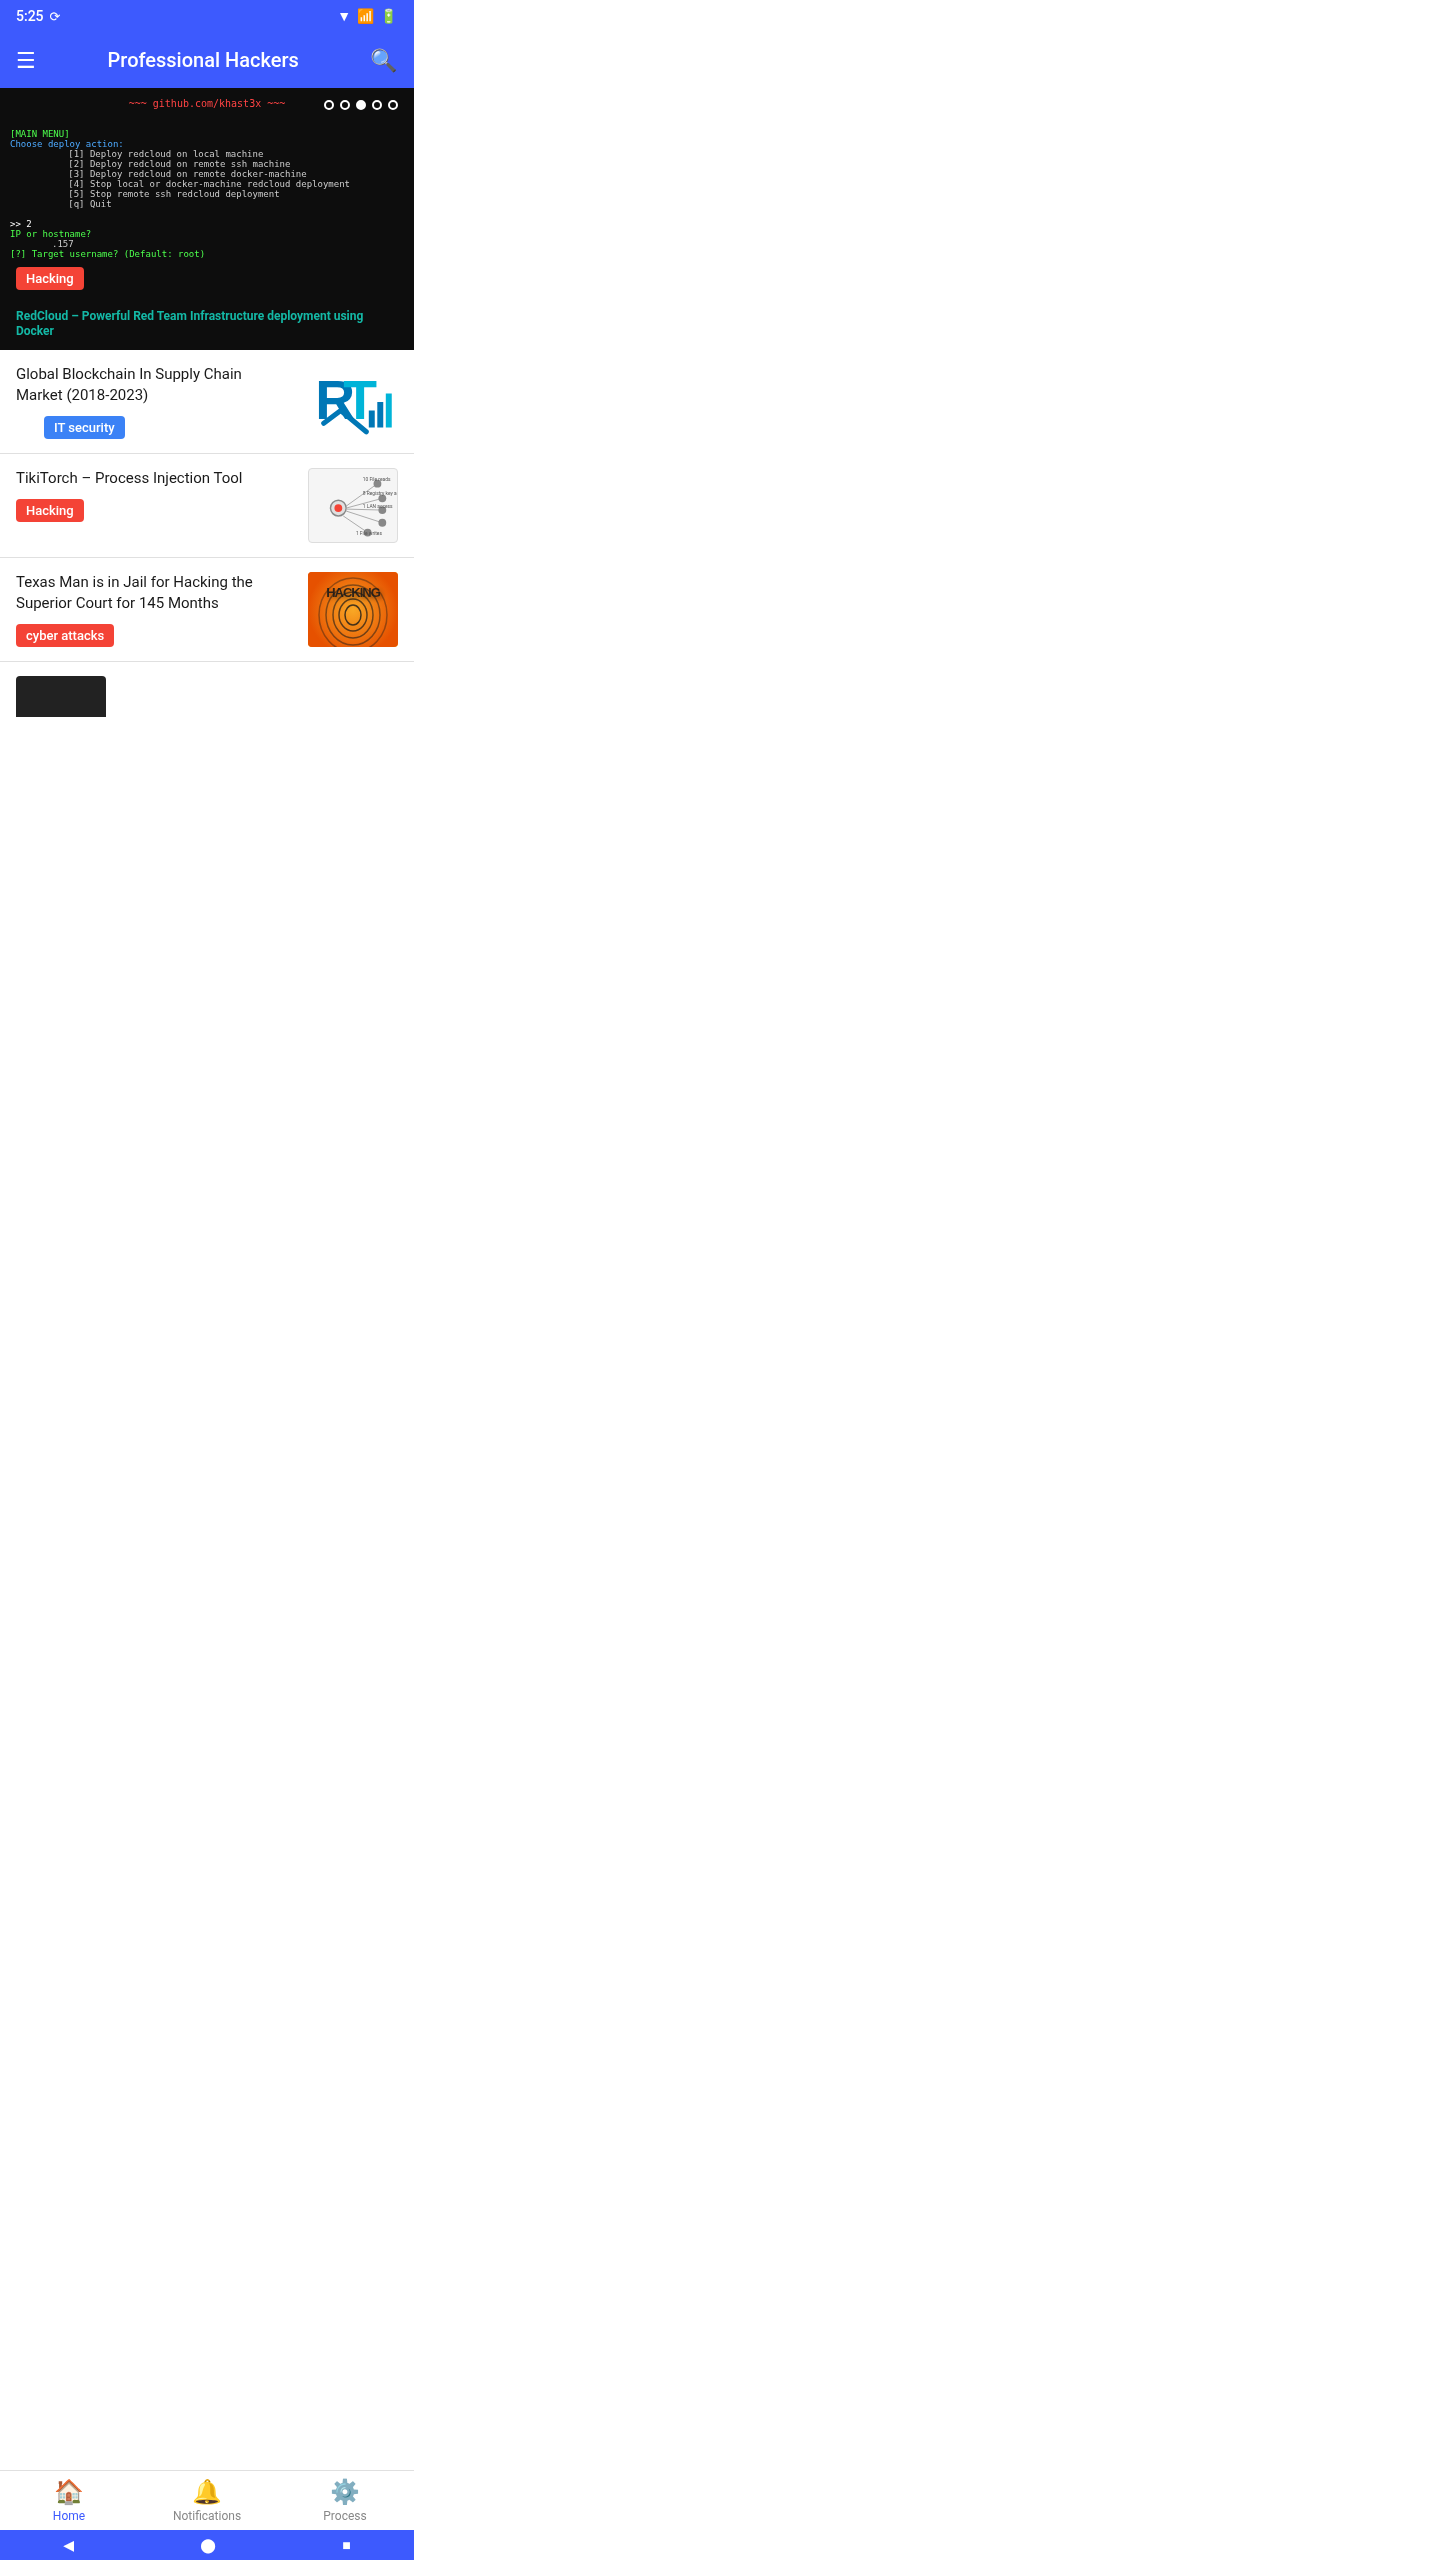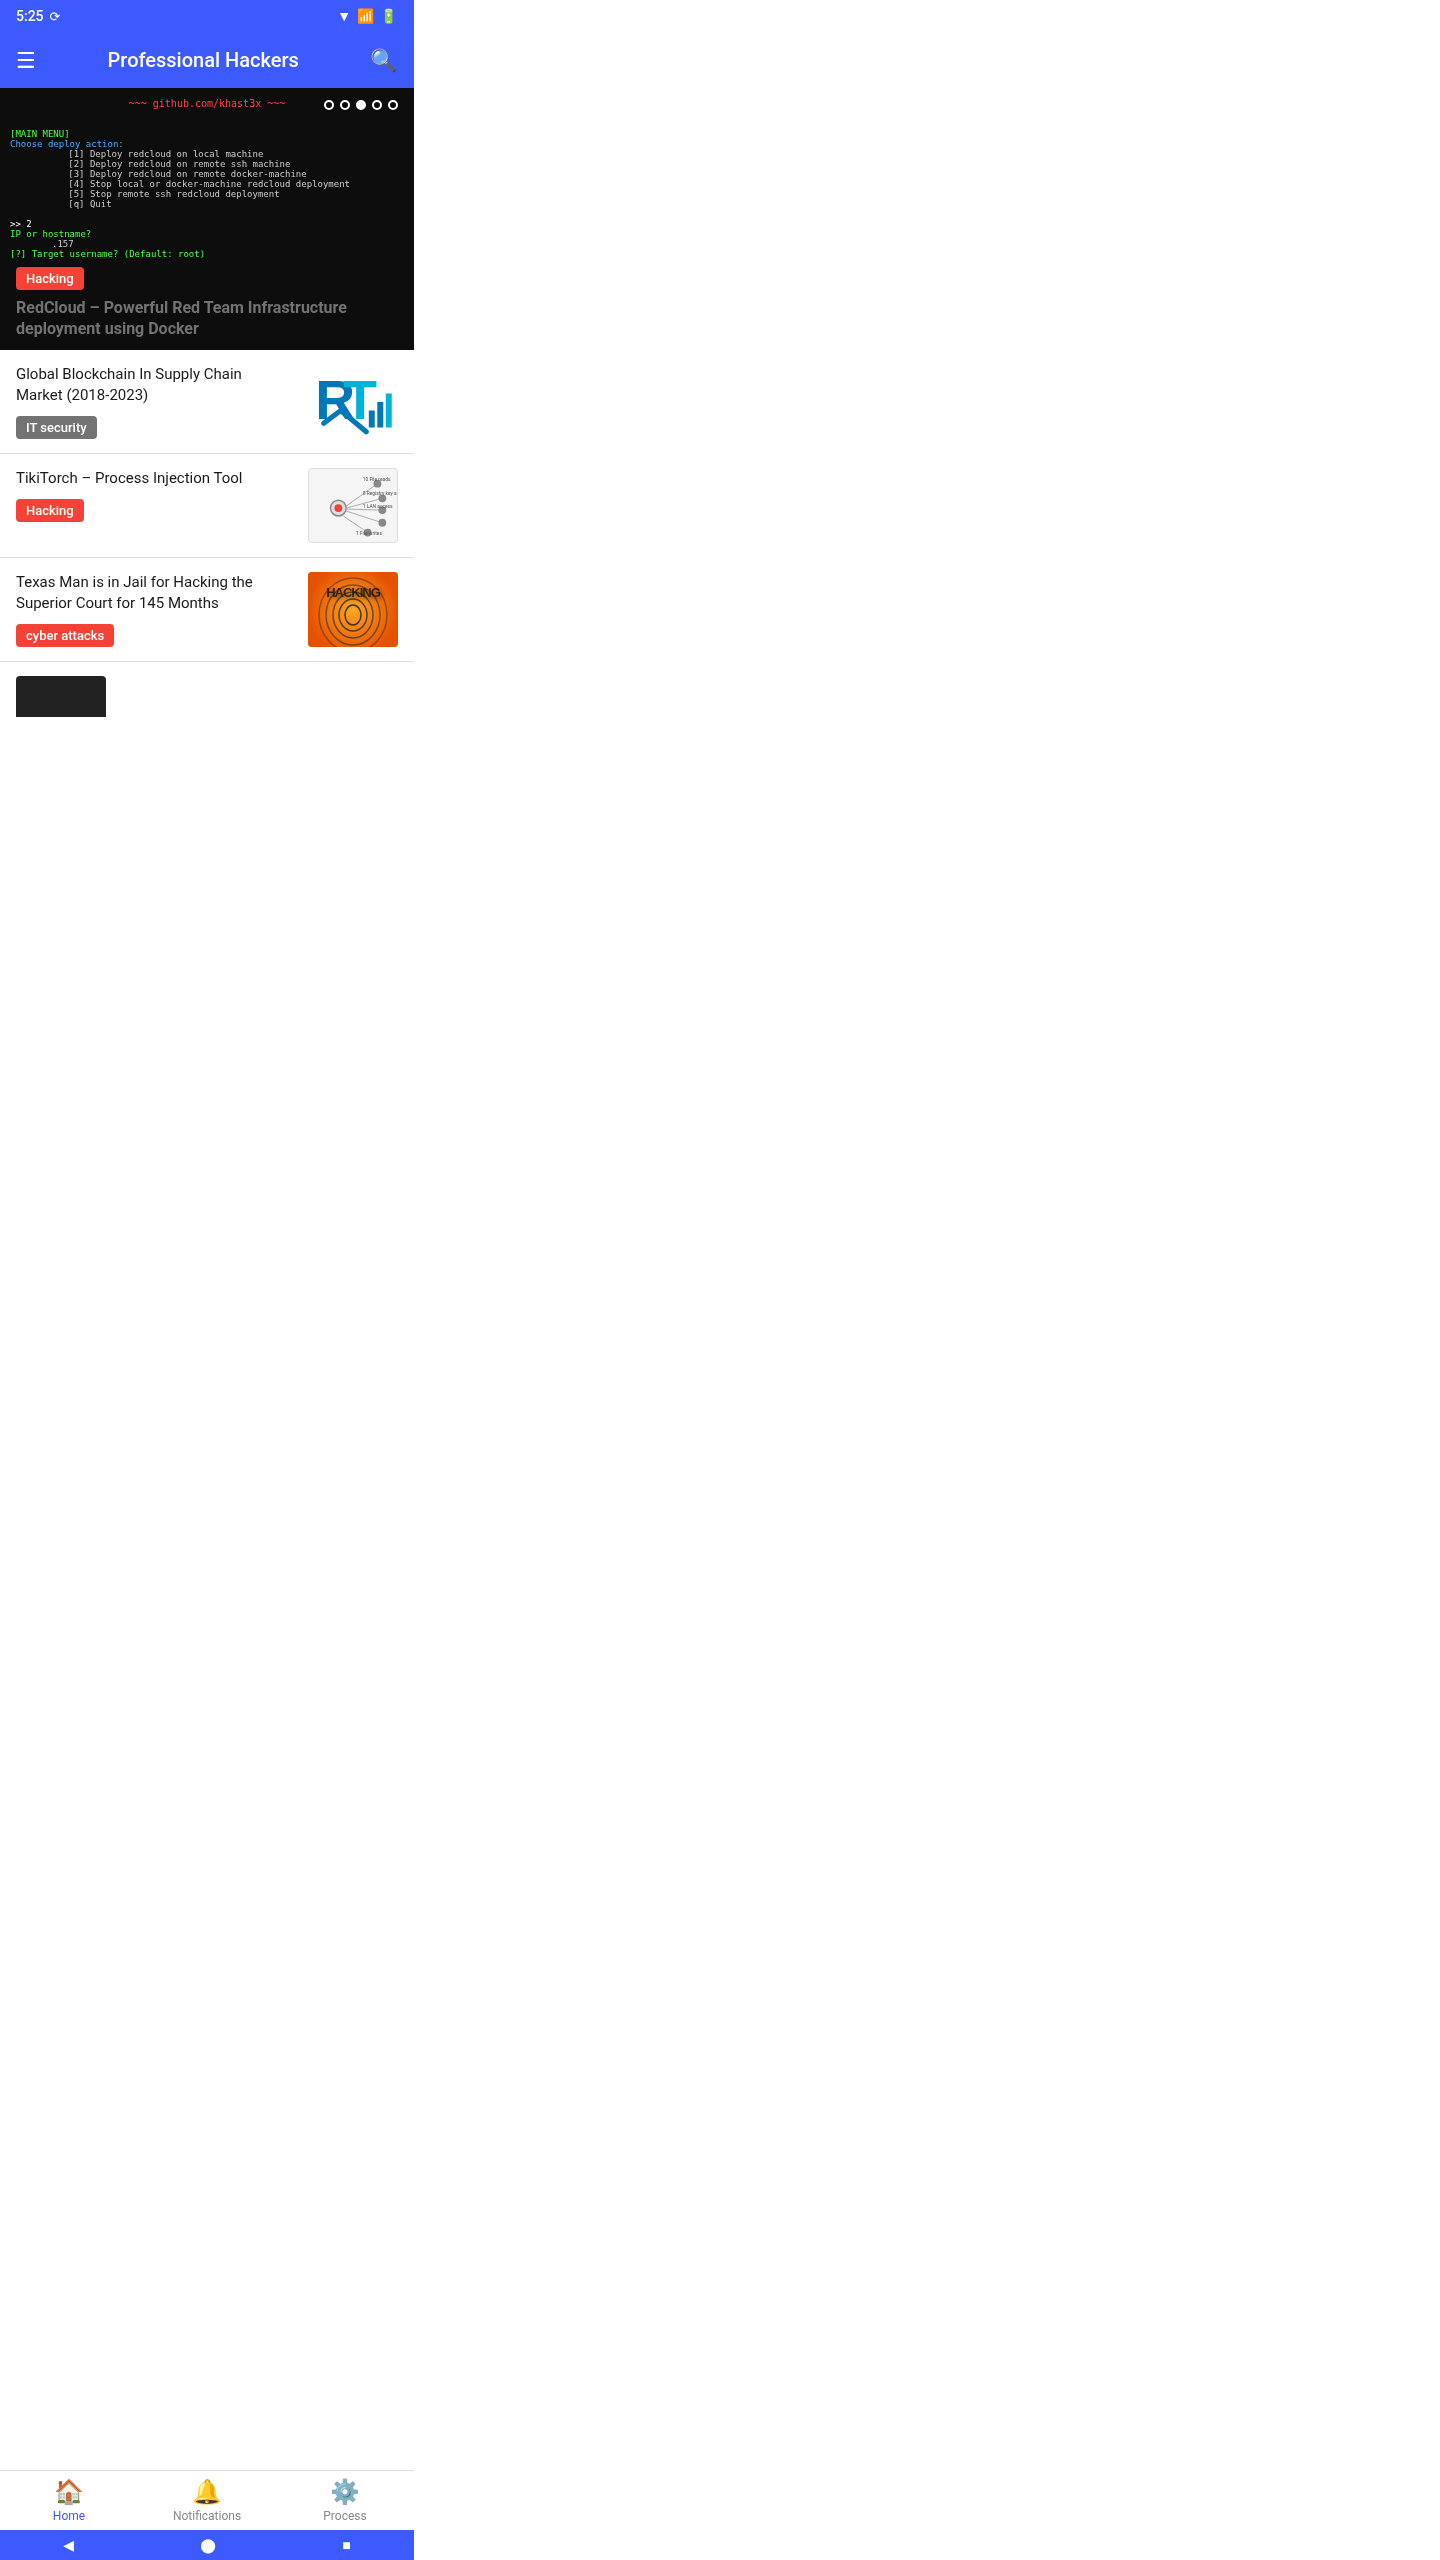--- a/index.html
+++ b/index.html
@@ -107,22 +107,22 @@
       border-radius: 4px;
       font-size: 13px;
       font-weight: 500;
     }
 
     .hero-title {
       position: absolute;
       bottom: 10px;
       left: 16px;
       right: 16px;
-      color: #737373;
-      font-size: 16px;
+      color: #14b8a6;
+      font-size: 12px;
       font-weight: 700;
       line-height: 1.3;
     }
 
     
     .article-list {
       padding: 0;
     }
 
     .article-item {
@@ -147,21 +147,21 @@
 
     .category-badge {
       display: inline-block;
       padding: 4px 10px;
       border-radius: 4px;
       font-size: 13px;
       font-weight: 500;
       color: white;
     }
 
-    .badge-it-security { background: #737373; }
+    .badge-it-security { background: #3b82f6; margin-left: 28px; }
     .badge-hacking { background: #f44336; }
     .badge-cyber { background: #f44336; }
 
     .article-thumbnail {
       width: 90px;
       height: 75px;
       border-radius: 4px;
       flex-shrink: 0;
       overflow: hidden;
       display: flex;

